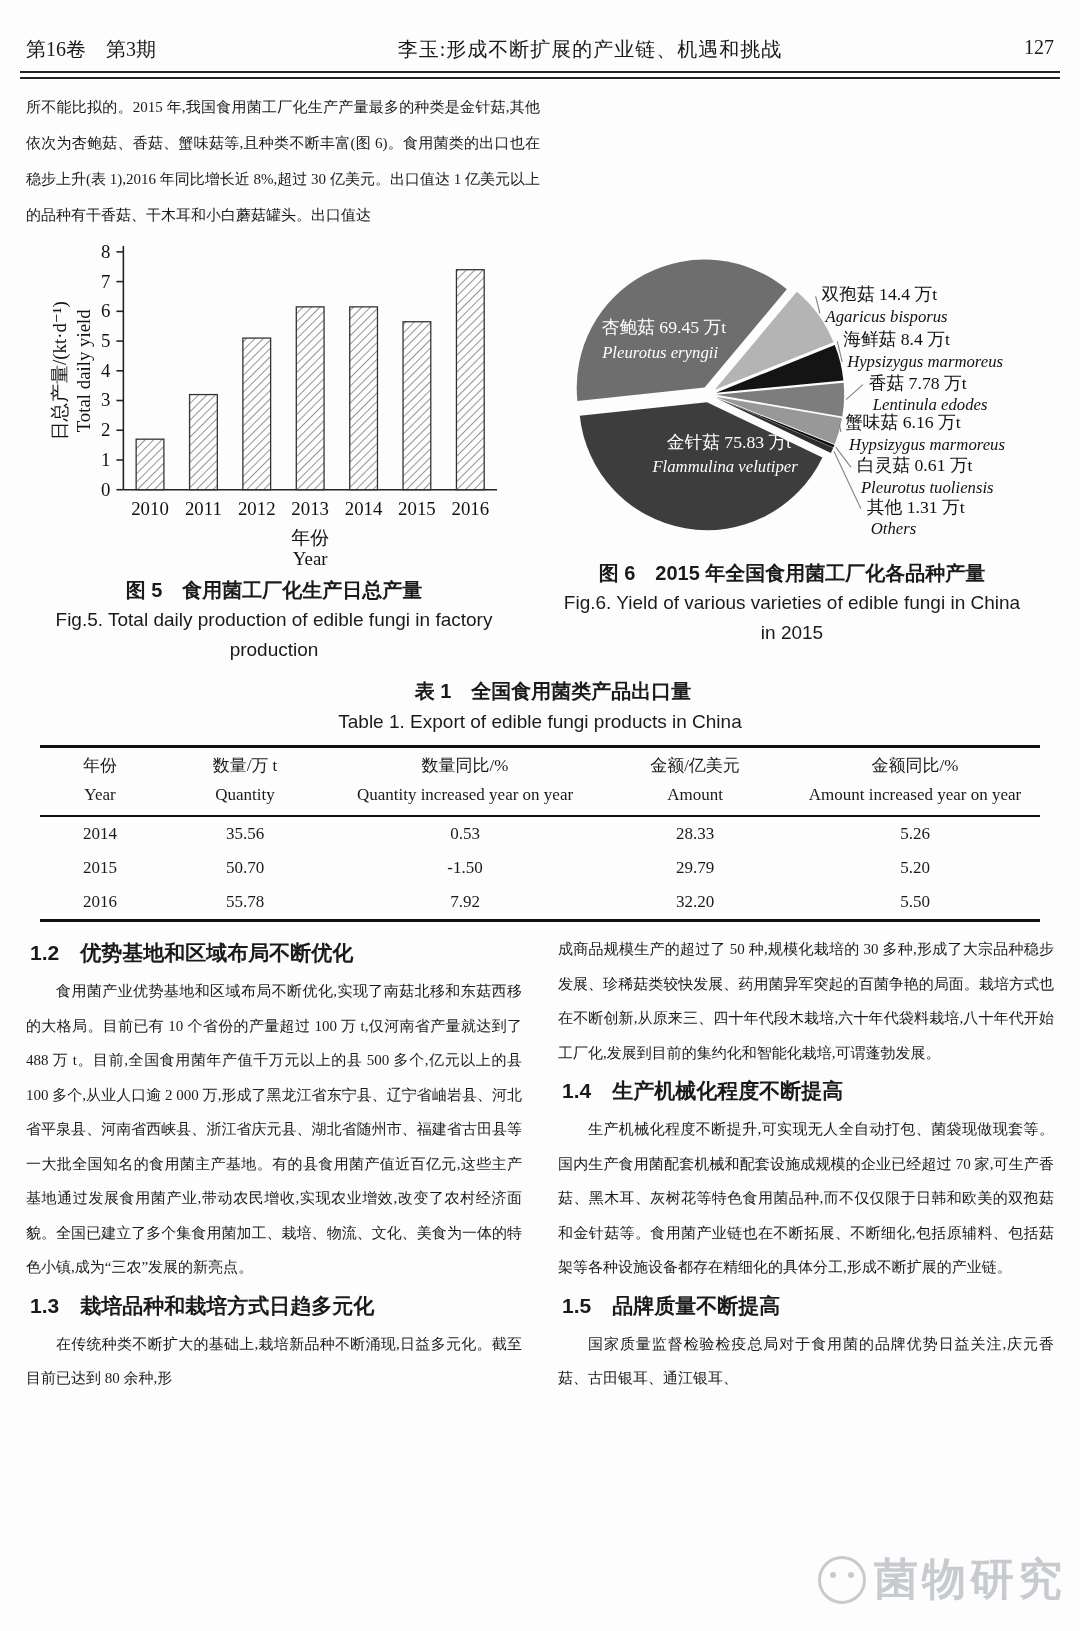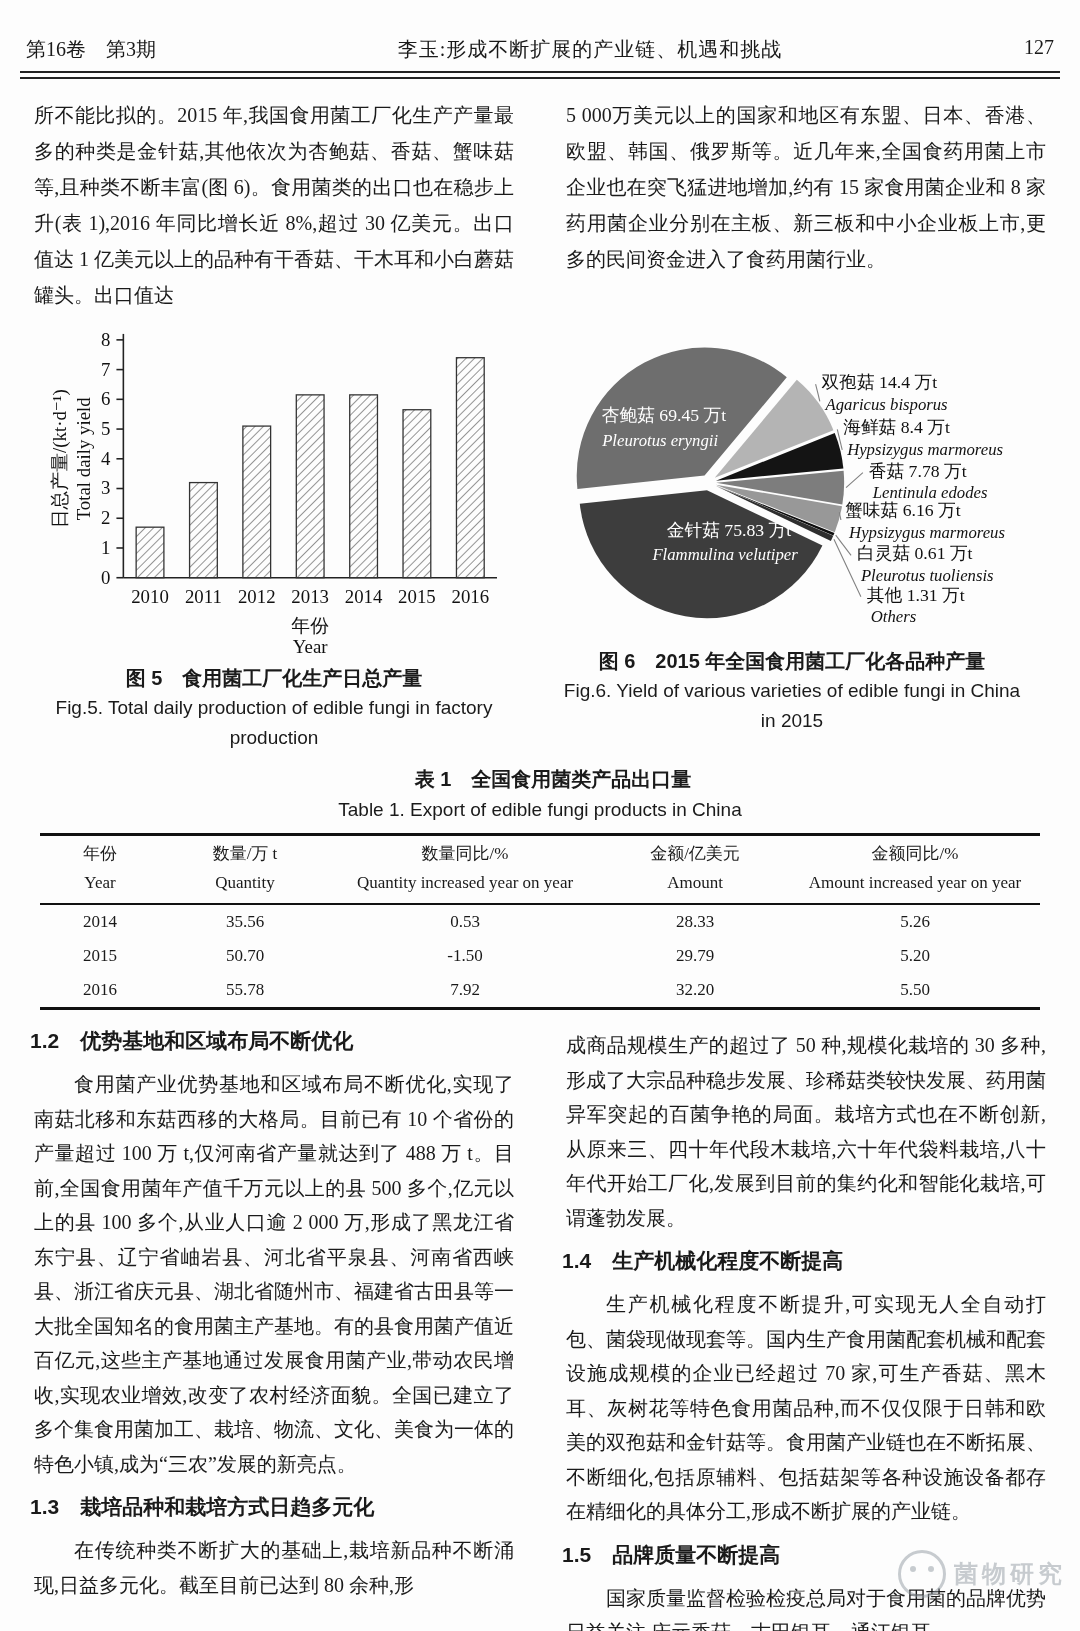--- a/index.html
+++ b/index.html
@@ -6,21 +6,21 @@
   .page{position:relative;width:1080px;height:1631px;background:#fdfdfd;overflow:hidden;
         font-family:"Liberation Serif","DejaVu Serif",serif;color:#1a1a1a;margin:0 auto;}
   
   .hdr{display:flex;justify-content:space-between;align-items:flex-start;
        padding:36px 26px 6px 26px;font-size:20px;}
   .hdr .c{letter-spacing:1px;}
   .rule-double{margin:2px 20px 0 20px;height:4px;border-top:2px solid #222;border-bottom:2px solid #222;}
   
   .two-col{display:flex;gap:36px;padding:10px 26px 0 26px;}
   .two-col .col{width:50%;}
-  p.body{margin:8px;font-size:20px;line-height:36px;text-align:justify;text-justify:inter-character;}
+  p.body{margin:0;font-size:15px;line-height:36px;text-align:justify;text-justify:inter-character;}
   p.cont{text-indent:0;}
   p.ind{text-indent:2em;}
   h3.sec{margin:3px 0 3px 4px;font-family:"Liberation Sans","DejaVu Sans",sans-serif;
          font-size:21px;font-weight:bold;line-height:36px;}
   .sections p.body{line-height:34.5px;}
   
   .figs{display:flex;padding:4px 20px 0 24px;}
   .fig{display:flex;flex-direction:column;align-items:center;}
   .fig.left{flex:0 0 500px;}
   .fig.right{flex:1;}
@@ -45,41 +45,38 @@
   .axis{font-family:"Liberation Serif","DejaVu Serif",serif;font-size:19px;}
   .plab{font-family:"Liberation Serif","DejaVu Serif",serif;font-size:18px;}
   .plat{font-family:"Liberation Serif","DejaVu Serif",serif;font-size:17px;font-style:italic;}
   .w{fill:#fff;}
   
   .watermark{position:absolute;right:14px;top:1550px;display:flex;align-items:center;gap:8px;
              opacity:.48;color:#8d979f;pointer-events:none;}
   .wm-logo{width:42px;height:42px;border:3px solid #8d979f;border-radius:50%;position:relative;}
   .wm-logo i{position:absolute;width:6px;height:6px;border-radius:50%;background:#8d979f;top:13px;}
   .wm-logo i.l{left:9px}.wm-logo i.r{right:9px}
-  .wm-text{font-size:24px;font-weight:bold;letter-spacing:4px;
+  .wm-text{font-size:44px;font-weight:bold;letter-spacing:4px;
            font-family:"Liberation Sans","DejaVu Sans",sans-serif;}
 </style>
 </head>
 <body>
 
 <div class="page">
 
   <div class="hdr">
     <span>第16卷　第3期</span>
     <span class="c">李玉:形成不断扩展的产业链、机遇和挑战</span>
     <span>127</span>
   </div>
   <div class="rule-double"></div>
 
   <div class="two-col">
     <div class="col">
       <p class="body cont">所不能比拟的。2015 年,我国食用菌工厂化生产产量最多的种类是金针菇,其他依次为杏鲍菇、香菇、蟹味菇等,且种类不断丰富(图 6)。食用菌类的出口也在稳步上升(表 1),2016 年同比增长近 8%,超过 30 亿美元。出口值达 1 亿美元以上的品种有干香菇、干木耳和小白蘑菇罐头。出口值达</p>
-    </div>
-    <div class="col">
-      <p class="body cont">5 000万美元以上的国家和地区有东盟、日本、香港、欧盟、韩国、俄罗斯等。近几年来,全国食药用菌上市企业也在突飞猛进地增加,约有 15 家食用菌企业和 8 家药用菌企业分别在主板、新三板和中小企业板上市,更多的民间资金进入了食药用菌行业。</p>
     </div>
   </div>
 
   <div class="figs">
     <div class="fig left">
       <svg id="bar-chart" width="480" height="332" viewBox="0 0 480 335">
           <defs>
             <pattern id="hatch" width="6" height="6" patternUnits="userSpaceOnUse" patternTransform="rotate(45)">
               <line x1="0" y1="0" x2="0" y2="6" stroke="#4d4d4d" stroke-width="1.2"></line>
             </pattern>

